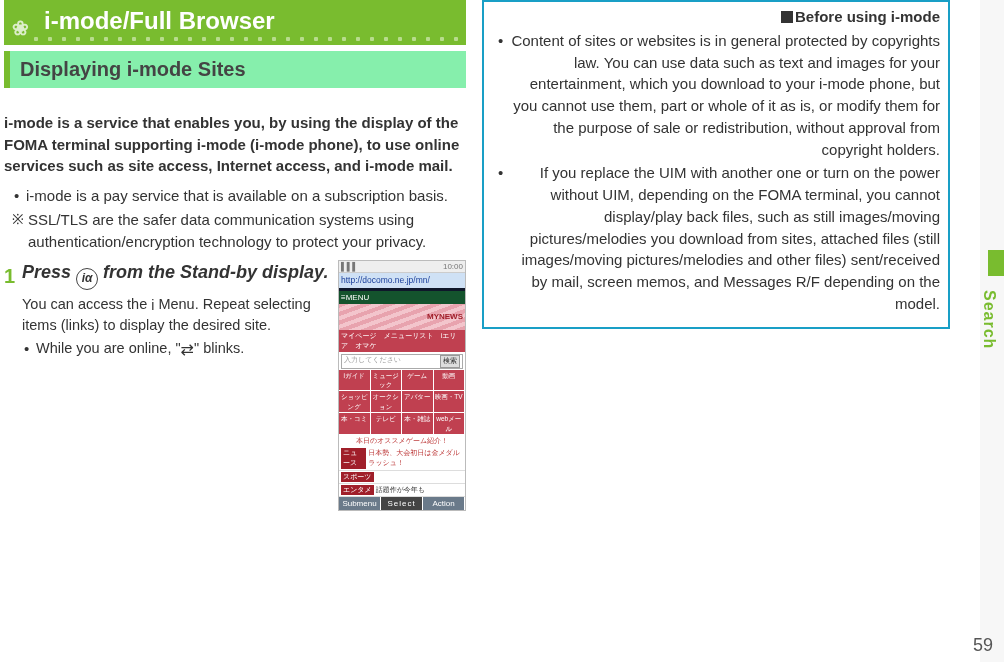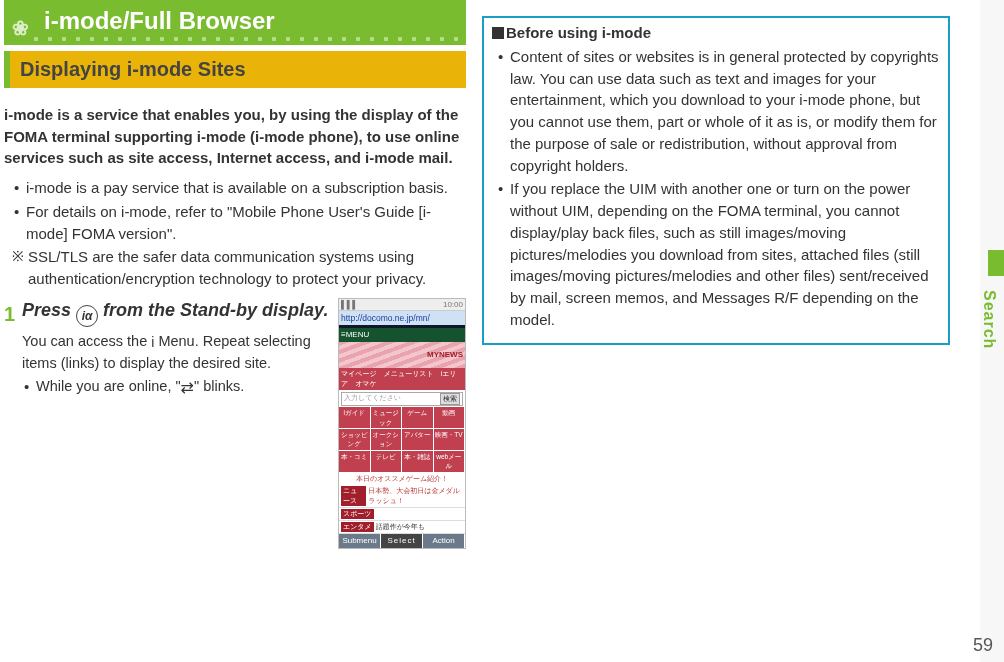--- a/index.html
+++ b/index.html
@@ -86,27 +86,27 @@
     left: 28px;
     right: 0;
     bottom: 3px;
     height: 6px;
     background:
       radial-gradient(circle at 4px 3px, #e2f1cd 2px, transparent 2.5px) repeat-x;
     background-size: 14px 6px;
     opacity: 0.6;
   }
   .section-header {
-    background: #eab308;
+    background: #86efac;
     padding: 4px 14px 4px 10px;
     font-size: 20px;
     font-weight: 700;
     color: #444;
     border-left: 6px solid #79bc2f;
-    margin-bottom: 16px;
+    margin-bottom: 24px;
   }
   .intro {
     font-weight: 700;
     color: #333;
     margin-bottom: 8px;
     font-size: 15px;
     line-height: 1.45;
   }
   ul.bullets { list-style: none; padding-left: 10px; }
   ul.bullets > li {
@@ -290,21 +290,22 @@
   }
   .phone-shot .softkeys span.mid{
     background:#444;
     letter-spacing:1px;
   }
 
   
   .boxed {
     border: 2px solid #199fc6;
     padding: 4px 8px 10px 8px;
-    margin-top: 16px;
+    margin-top: 0;
+    text-align: right;
   }
   .box-heading {
     font-weight: 700;
     font-size: 15px;
     margin-bottom: 2px;
   }
   .box-heading .sq {
     display:inline-block;
     width:12px;height:12px;
     background:#333;
@@ -332,21 +333,20 @@
   <div class="col-left">
 
     <div class="banner">i-mode/Full Browser</div>
 
     <div class="section-header">Displaying i-mode Sites</div>
 
     <p class="intro">i-mode is a service that enables you, by using the display of the FOMA terminal supporting i-mode (i-mode phone), to use online services such as site access, Internet access, and i-mode mail.</p>
 
     <ul class="bullets">
       <li>i-mode is a pay service that is available on a subscription basis.</li>
-      <li>For details on i-mode, refer to "Mobile Phone User's Guide [i-mode] FOMA version".</li>
     </ul>
     <p class="note">SSL/TLS are the safer data communication systems using authentication/encryption technology to protect your privacy.</p>
 
     <div class="step-row">
       <div class="step-num">1</div>
       <div class="step-body">
         <div class="step-title">
           <span>Press </span>
           <span class="key-icon">iα</span>
           <span> from the Stand-by display.</span>

